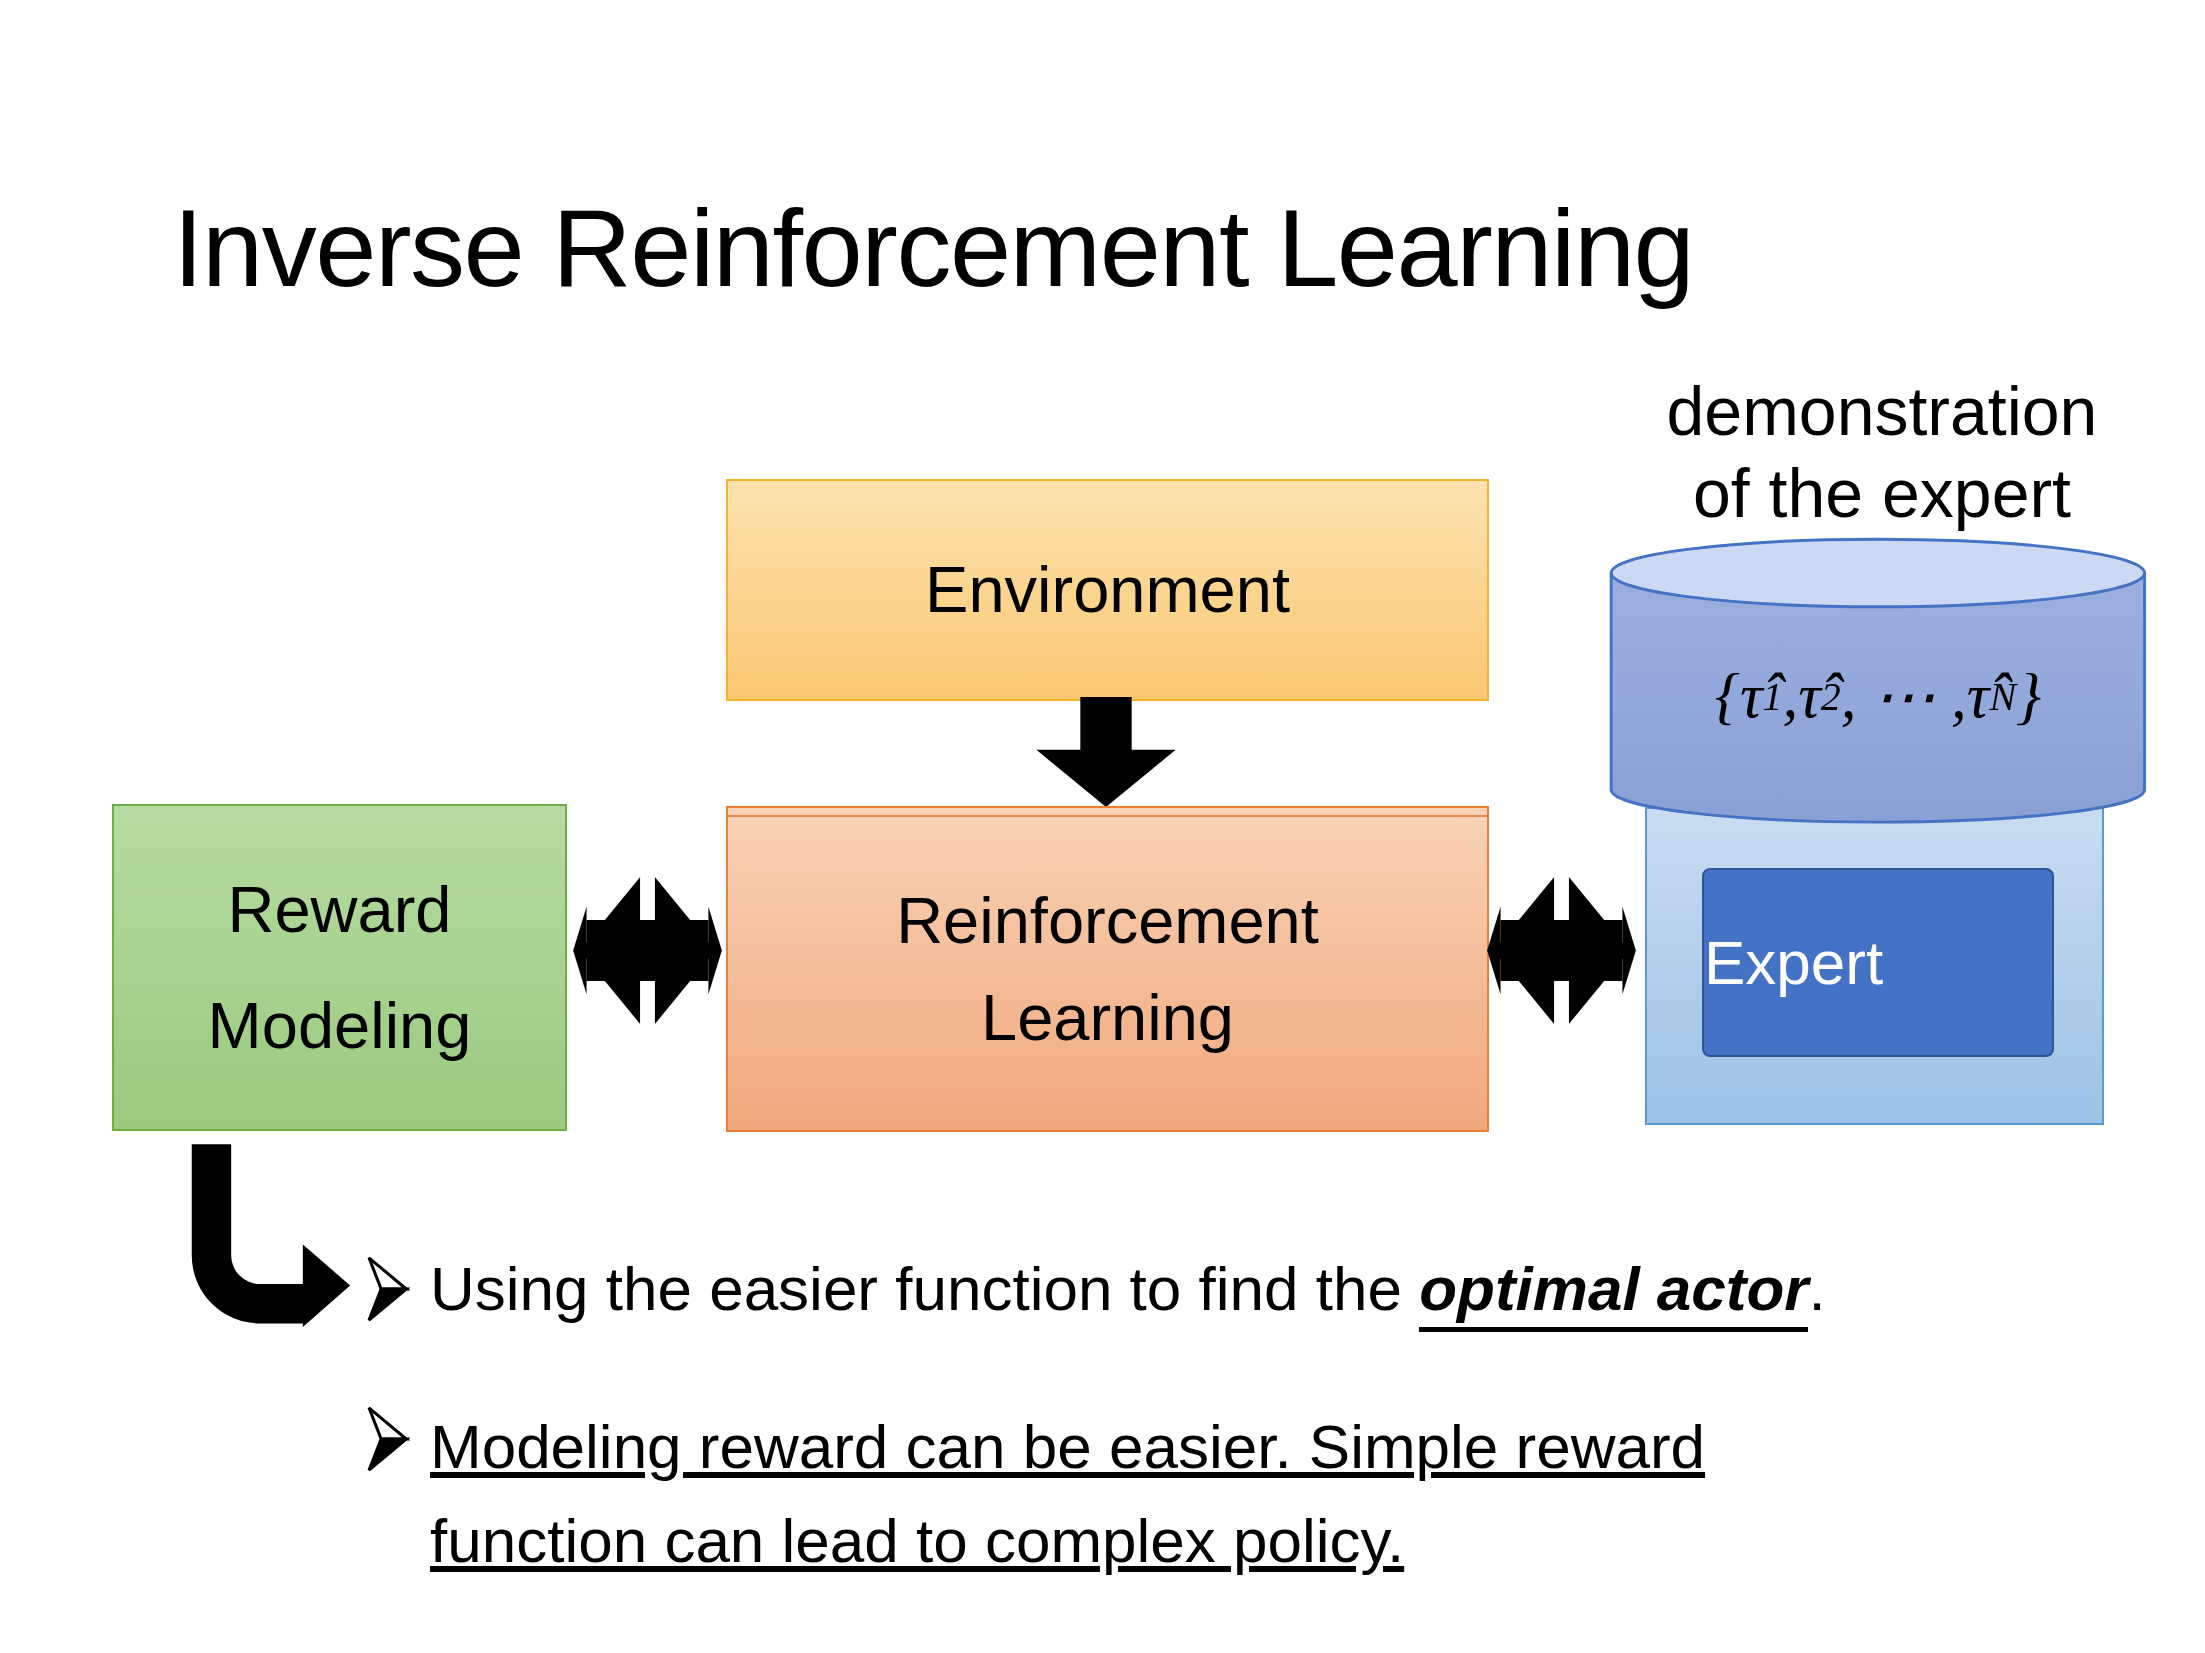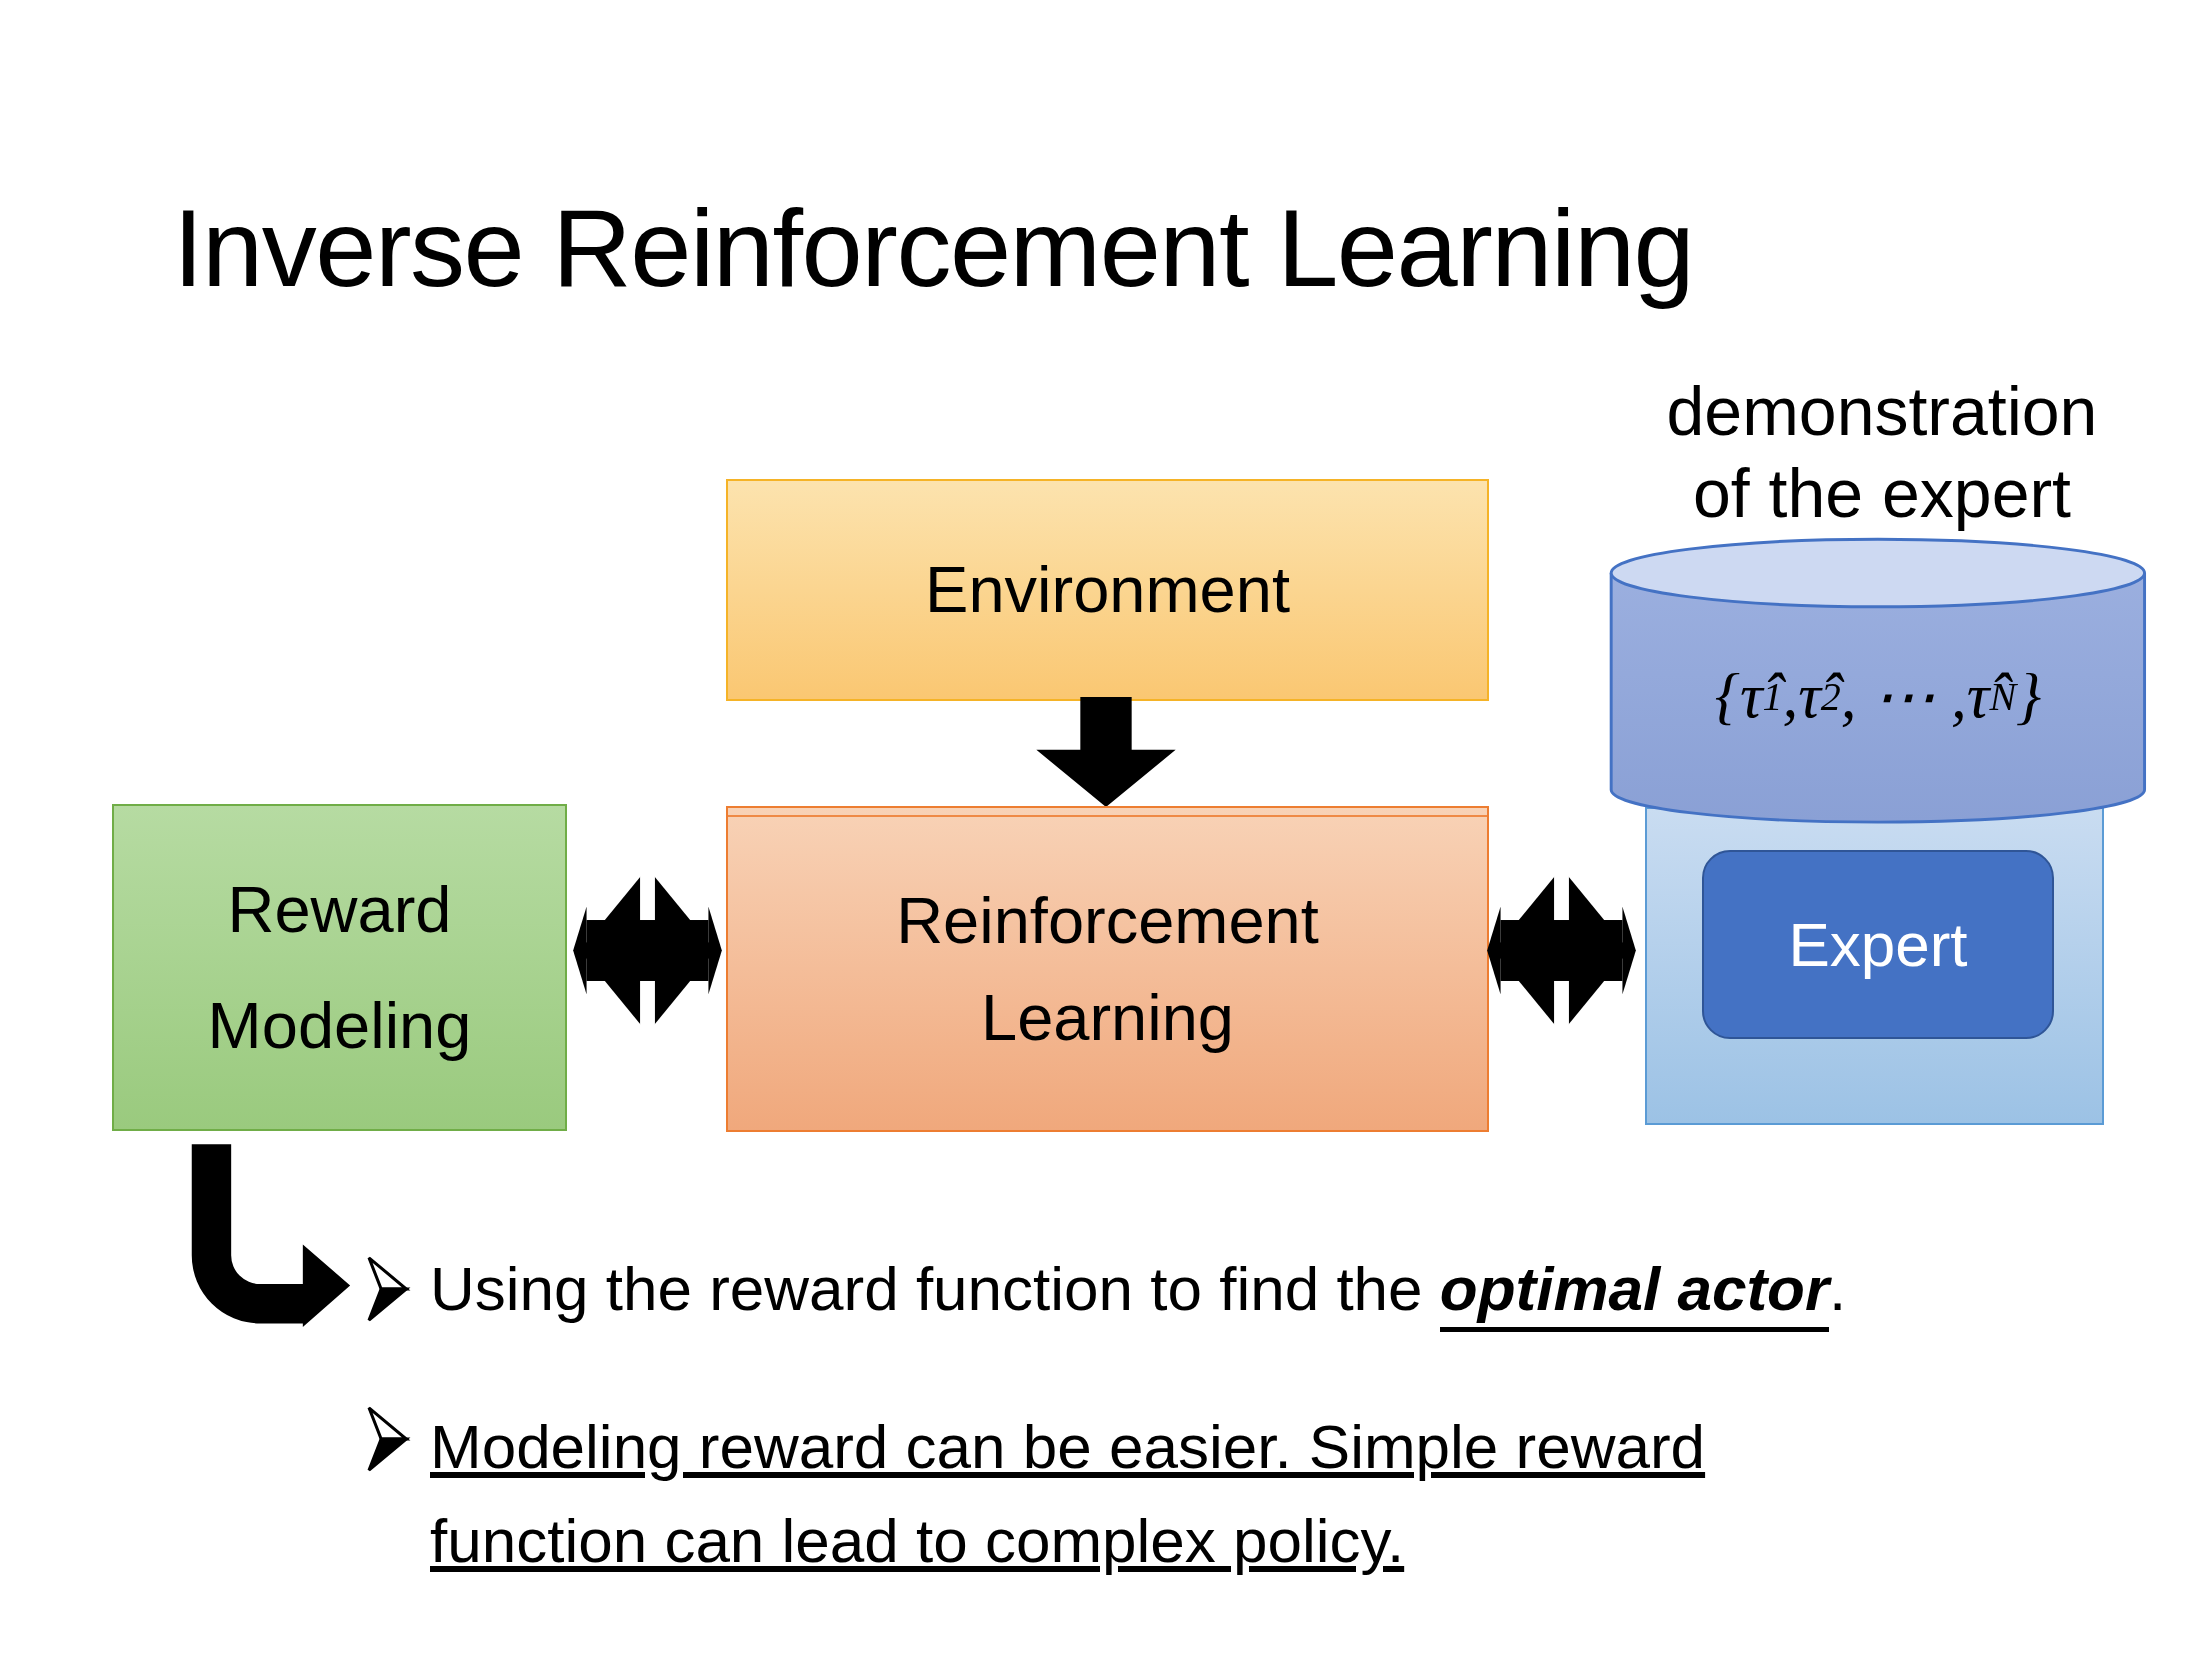--- a/index.html
+++ b/index.html
@@ -73,25 +73,25 @@
   
   .expert-panel {
     position: absolute;
     left: 1645px; top: 807px; width: 459px; height: 318px;
     background: linear-gradient(180deg, #C9DCF1 0%, #9CC2E5 100%);
     border: 2.2px solid #5B9BD5;
     box-sizing: border-box;
   }
   .expert-pill {
     position: absolute;
-    left: 1702px; top: 850px; width: 348px; height: 185px;
+    left: 1702px; top: 868px; width: 348px; height: 185px;
     background: #4472C4;
     border: 2.9px solid #2F5597;
-    border-radius: 28px;
-    display: flex; align-items: center; justify-content: center;
+    border-radius: 8px;
+    display: flex; align-items: center; 
     color: #ffffff;
     font-size: 62px;
   }
 
   
   .cylinder { position: absolute; left: 1608px; top: 537px; width: 539px; height: 288px; }
   .cyl-math {
     position: absolute;
     left: 1617px; top: 645px; width: 522px; height: 103px;
     display: flex; align-items: center; justify-content: center;
@@ -215,21 +215,21 @@
   <svg class="bent-arrow" viewBox="0 0 240 330">
     <path d="M15,0 L70,0 L70,155 A40,40 0 0 0 110,195 L170,195 L170,140 L236,197 L170,255 L170,250 L110,250 A95,95 0 0 1 15,155 Z" fill="#000000"></path>
   </svg>
 
   <div class="bullet bullet-1">
     <svg class="bullet-glyph" viewBox="0 0 60 92">
       <path d="M5,5 L54,46 L21,46 Z" fill="#ffffff" stroke="#000000" stroke-width="4"></path>
       <path d="M5,87 L54,46 L21,46 Z" fill="#000000" stroke="#000000" stroke-width="4"></path>
     </svg>
     <div class="bullet-text">
-      <span>Using the reward function to find the </span><span class="emph">optimal actor</span><span>.</span>
+      <span>Using the easier function to find the </span><span class="emph">optimal actor</span><span>.</span>
     </div>
   </div>
 
   <div class="bullet bullet-2">
     <svg class="bullet-glyph" viewBox="0 0 60 92">
       <path d="M5,5 L54,46 L21,46 Z" fill="#ffffff" stroke="#000000" stroke-width="4"></path>
       <path d="M5,87 L54,46 L21,46 Z" fill="#000000" stroke="#000000" stroke-width="4"></path>
     </svg>
     <div class="bullet-text">
       <span>Modeling reward can be easier. Simple reward</span>

